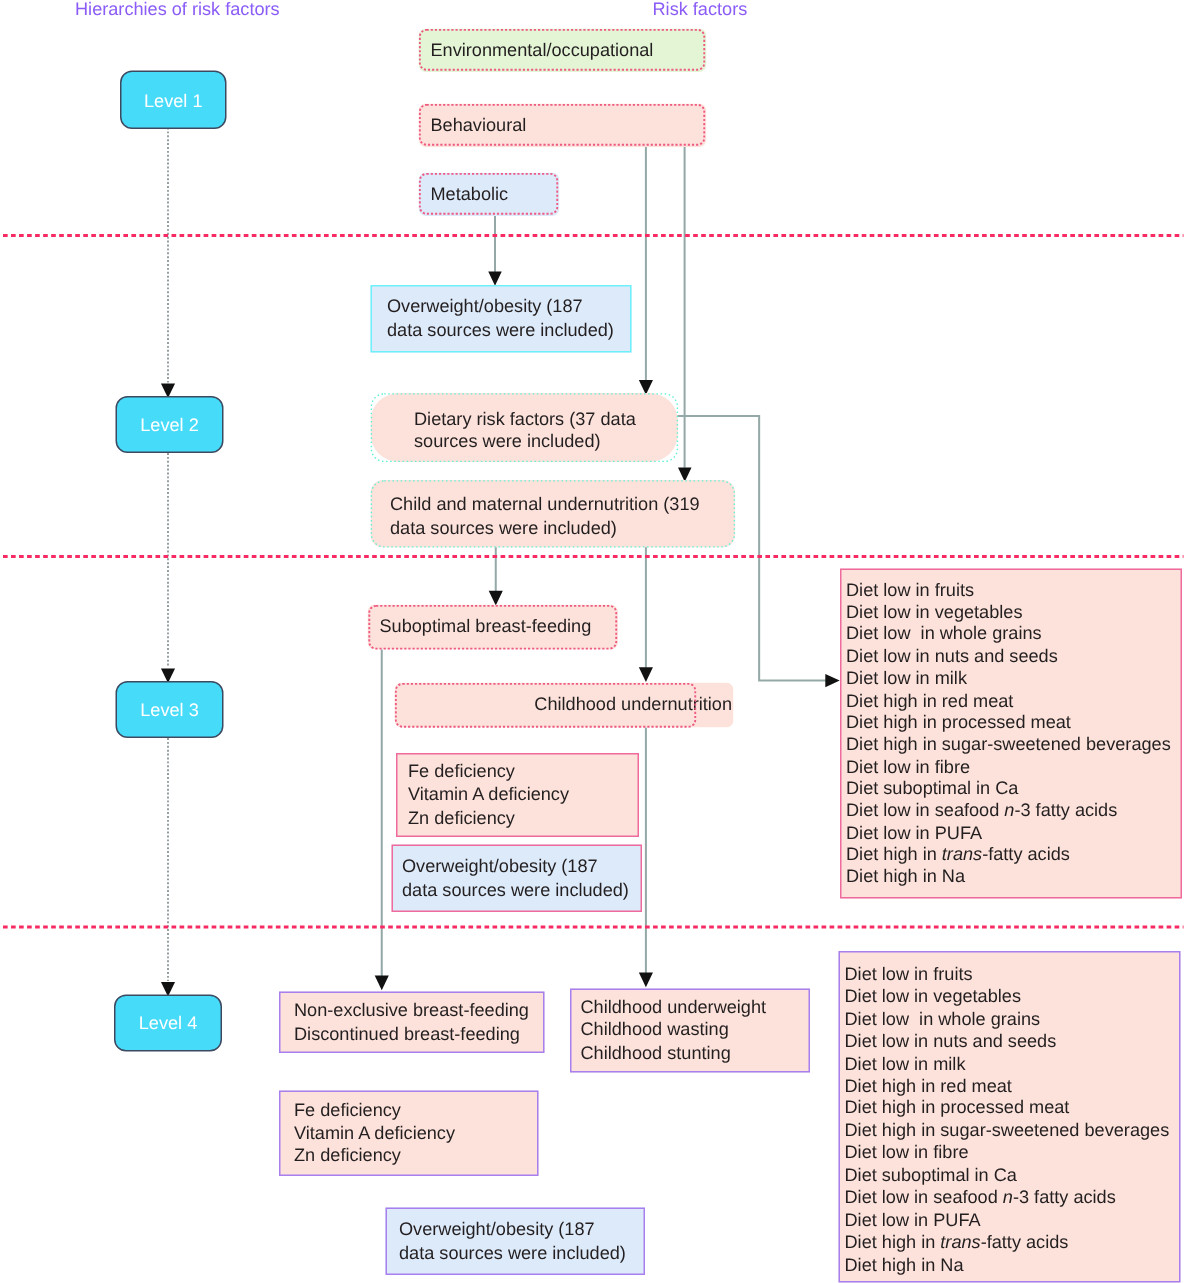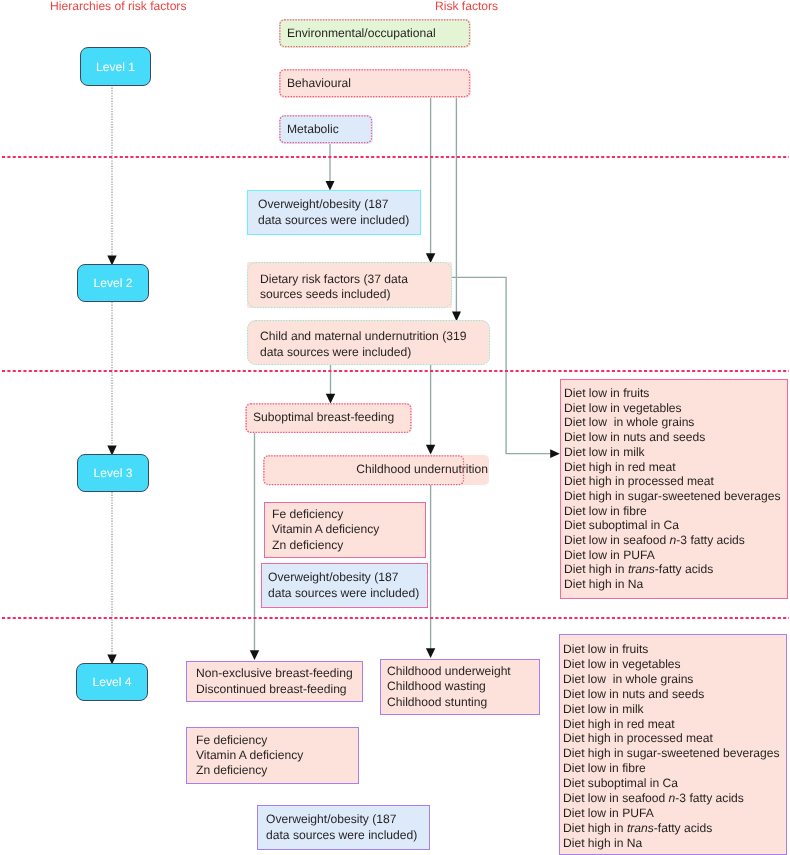--- a/index.html
+++ b/index.html
@@ -1,21 +1,21 @@
 <!DOCTYPE html>
 <html><head>
 <meta charset="utf-8">
 <title>Hierarchies of risk factors</title>
 <style>
   html,body{margin:0;padding:0;background:#ffffff;}
   body{width:790px;height:855px;position:relative;overflow:hidden;
        font-family:"Liberation Sans",sans-serif;color:#231f20;
        -webkit-font-smoothing:antialiased;text-rendering:geometricPrecision;}
   #stage{position:absolute;left:0;top:0;width:790px;height:855px;}
-  .hdr{position:absolute;font-size:12.1px;line-height:13px;white-space:nowrap;color:#ef4444;}
+  .hdr{position:absolute;font-size:12.1px;line-height:13px;white-space:nowrap;color:#8b5cf6;}
   .lvl{position:absolute;box-sizing:border-box;background:#47dbfa;
        border:1.6px solid #3c4a61;border-radius:8px;color:#ffffff;font-size:12.1px;
        display:flex;align-items:center;justify-content:center;}
   .node{position:absolute;box-sizing:border-box;font-size:12.1px;line-height:15.3px;
         color:#231f20;display:flex;flex-direction:column;justify-content:center;}
   .node .ln{white-space:pre;padding-left:var(--pl,7px);position:relative;top:var(--dy,0px);}
   svg.wires{position:absolute;left:0;top:0;width:790px;height:855px;pointer-events:none;}
 
   .dotted-magenta{border:1.6px solid transparent;}
   .dotted-aqua{border:1.6px solid transparent;}
@@ -96,23 +96,23 @@
 
   <div class="node dotted-magenta" style="left:279px;top:115px;width:94px;height:29px;background:#ddeafa;border-radius:5px;">
     <div class="ln">Metabolic</div>
   </div>
 
   <div class="node solid-cyan" style="left:247px;top:190px;width:174px;height:45px;background:#ddeafa;--pl:10px;">
     <div class="ln">Overweight/obesity (187</div>
     <div class="ln">data sources were included)</div>
   </div>
 
-  <div class="node dotted-aqua" style="left:247px;top:262px;width:205px;height:46px;background:#fce2da;border-radius:2px;--pl:12px;--dy:2px;">
+  <div class="node dotted-aqua" style="left:247px;top:262px;width:205px;height:46px;background:#fce2da;border-radius:19px;padding-left:16px;--pl:12px;--dy:2px;">
     <div class="ln">Dietary risk factors (37 data</div>
-    <div class="ln">sources seeds included)</div>
+    <div class="ln">sources were included)</div>
   </div>
 
   <div class="node dotted-aqua" style="left:247px;top:320px;width:243px;height:45px;background:#fce2da;border-radius:8.5px;--pl:12px;--dy:2px;">
     <div class="ln">Child and maternal undernutrition (319</div>
     <div class="ln">data sources were included)</div>
   </div>
 
   <div class="node dotted-magenta" style="left:245px;top:403px;width:167px;height:30px;background:#fce2da;border-radius:5px;--pl:7px;">
     <div class="ln">Suboptimal breast-feeding</div>
   </div>

